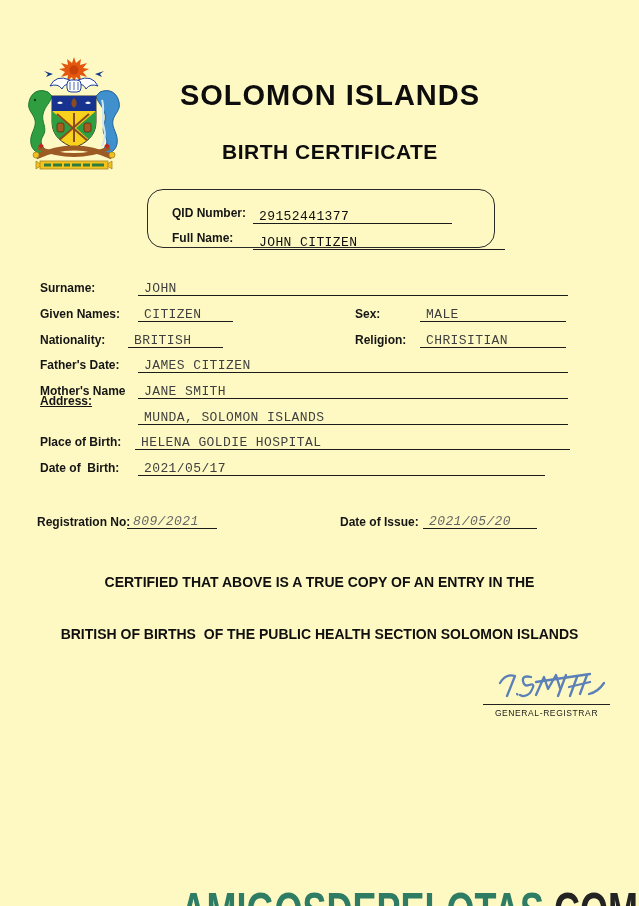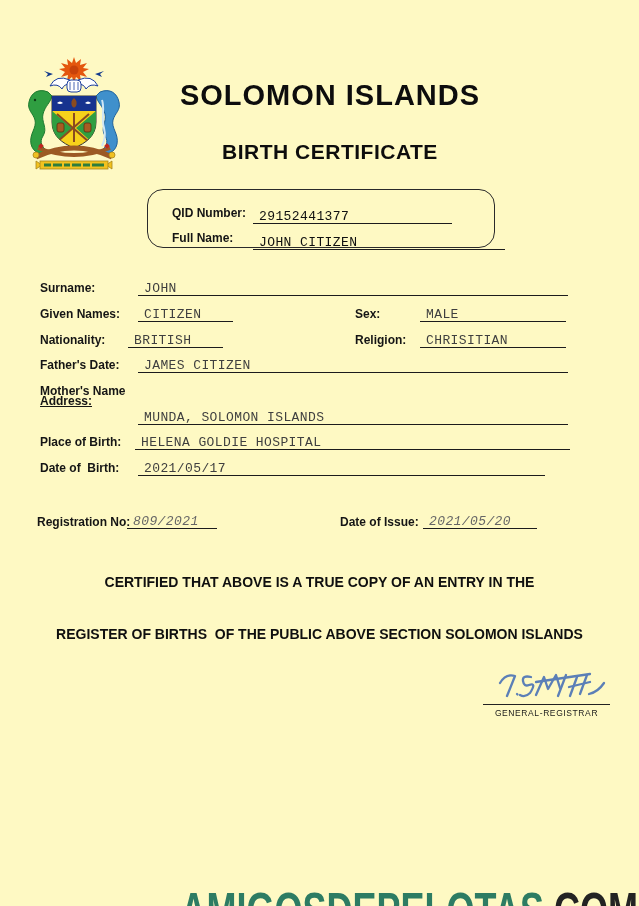--- a/index.html
+++ b/index.html
@@ -139,37 +139,38 @@
 
   <div class="lbl" style="left:40px;top:333px;">Nationality:</div>
   <div class="vline" style="left:128px;top:333px;width:95px;">BRITISH</div>
   <div class="lbl" style="left:355px;top:333px;">Religion:</div>
   <div class="vline" style="left:420px;top:333px;width:146px;">CHRISITIAN</div>
 
   <div class="lbl" style="left:40px;top:358px;">Father's Date:</div>
   <div class="vline" style="left:138px;top:358px;width:430px;">JAMES CITIZEN</div>
 
   <div class="lbl" style="left:40px;top:384px;">Mother's Name</div>
+  <div class="vline" style="left:138px;top:384px;width:430px;">JANE SMITH</div>
 
   <div class="lbl" style="left:40px;top:394px;text-decoration:underline;">Address:</div>
   <div class="vline" style="left:138px;top:410px;width:430px;">MUNDA, SOLOMON ISLANDS</div>
 
   <div class="lbl" style="left:40px;top:435px;">Place of Birth:</div>
   <div class="vline" style="left:135px;top:435px;width:435px;">HELENA GOLDIE HOSPITAL</div>
 
   <div class="lbl" style="left:40px;top:461px;">Date of  Birth:</div>
   <div class="vline" style="left:138px;top:461px;width:407px;">2021/05/17</div>
 
   <div class="lbl" style="left:37px;top:515px;">Registration No:</div>
   <div class="vline thick gray" style="left:127px;top:514px;width:90px;">809/2021</div>
   <div class="lbl" style="left:340px;top:515px;">Date of Issue:</div>
   <div class="vline thick gray" style="left:423px;top:514px;width:114px;">2021/05/20</div>
 
   <div class="cert" style="top:574px;">CERTIFIED THAT ABOVE IS A TRUE COPY OF AN ENTRY IN THE</div>
-  <div class="cert" style="top:626px;">REGISTER OF BIRTHS  OF THE PUBLIC ABOVE SECTION SOLOMON ISLANDS</div>
+  <div class="cert" style="top:626px;">BRITISH OF BIRTHS  OF THE PUBLIC HEALTH SECTION SOLOMON ISLANDS</div>
 
   <svg class="signature-svg" viewBox="0 0 125 38">
     <g fill="none" stroke="#5b7fb7" stroke-width="2.3" stroke-linecap="round" stroke-linejoin="round">
       <path d="M8,18 Q14,8 23,11 L15,31"></path>
       <path d="M25,29 l0.5,0.5"></path>
       <path d="M39,12 Q30,10 31,16 Q32,22 37,20 Q45,17 38,28 Q33,33 28,30"></path>
       <path d="M44,30 L52,12 L56,24 L64,10 L68,23"></path>
       <path d="M74,10 L66,31"></path>
       <path d="M44,17 L98,9"></path>
       <path d="M85,12 L78,31"></path>

